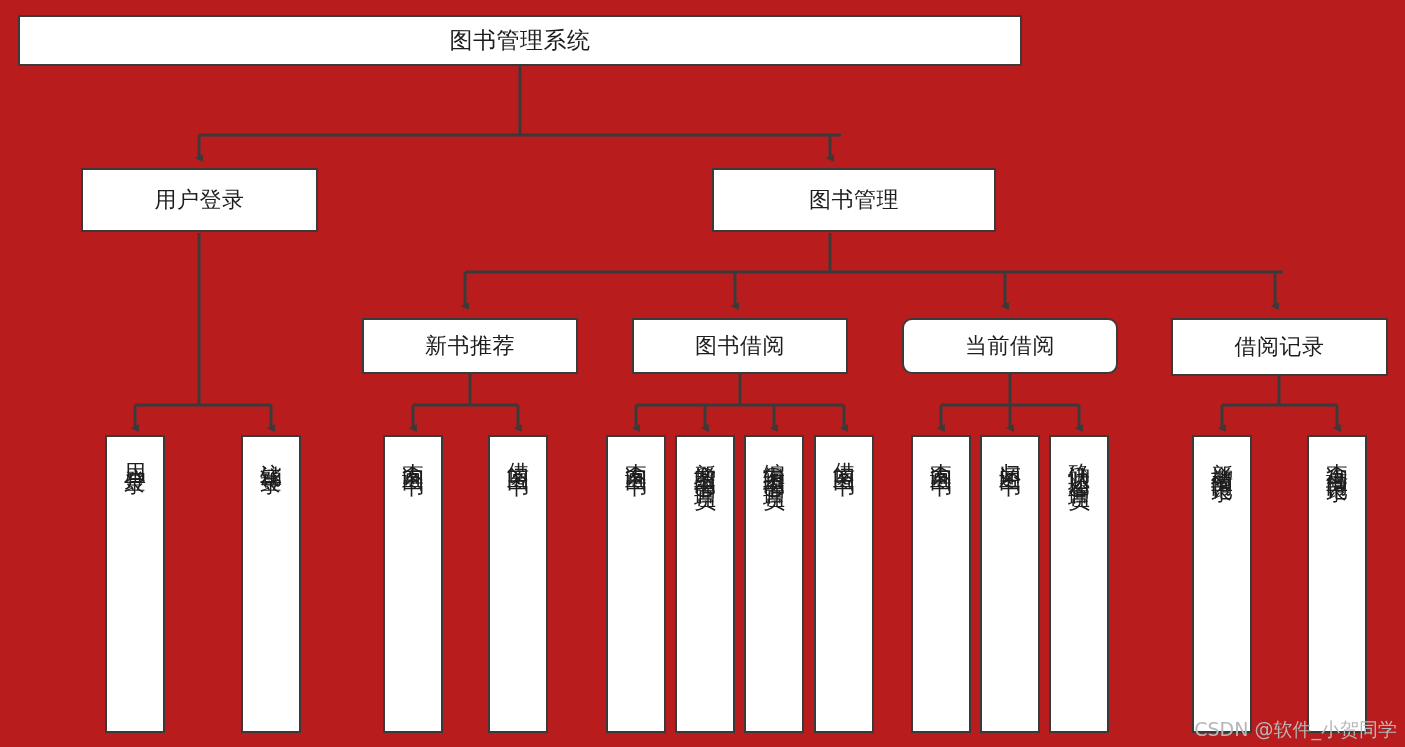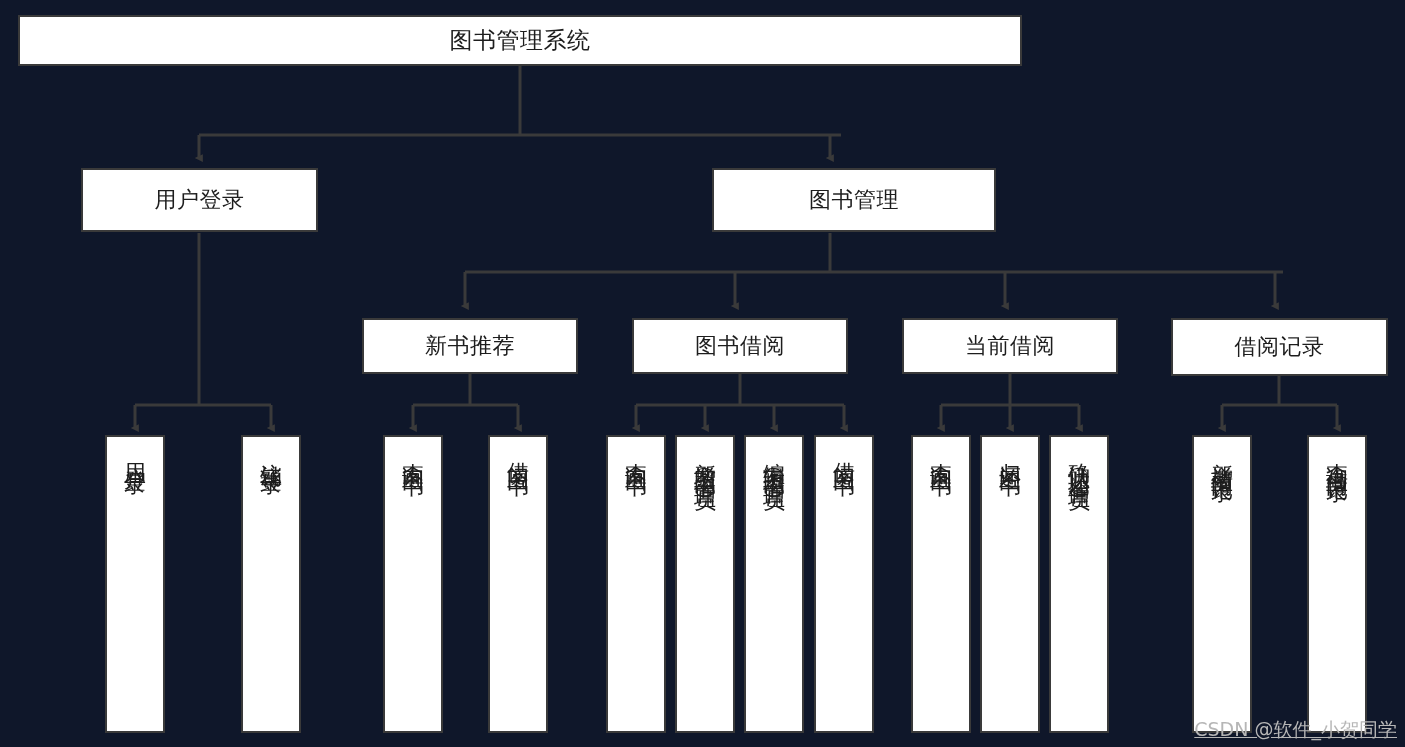--- a/index.html
+++ b/index.html
@@ -8,21 +8,21 @@
     padding: 0;
     background: #ffffff;
   }
   body {
     font-family: "DejaVu Sans", "Liberation Sans", sans-serif;
   }
   #diagram-root {
     position: relative;
     width: 1405px;
     height: 747px;
-    background: #0f172a;
+    background: #b91c1c;
     overflow: hidden;
   }
   #connector-layer {
     position: absolute;
     left: 0;
     top: 0;
     width: 1405px;
     height: 747px;
     pointer-events: none;
   }
@@ -63,21 +63,20 @@
   }
   .watermark {
     position: absolute;
     right: 8px;
     bottom: 4px;
     font-size: 19px;
     color: #b6b6b6;
     z-index: 5;
     white-space: nowrap;
     user-select: none;
-    text-decoration: underline;
   }
 </style>
 </head>
 <body>
 
 <div id="diagram-root">
 
   <svg id="connector-layer" viewBox="0 0 1405 747" width="1405" height="747" xmlns="http://www.w3.org/2000/svg">
     <defs>
       <marker id="arrowhead" markerWidth="9" markerHeight="9" refX="4.2" refY="4.3" orient="auto" markerUnits="userSpaceOnUse">
@@ -138,21 +137,21 @@
   <div class="node horizontal" style="left:712px; top:168px; width:284px; height:64px;">
     <span class="node-label">图书管理</span>
   </div>
 
   <div class="node horizontal" style="left:362px; top:318px; width:216px; height:56px;">
     <span class="node-label">新书推荐</span>
   </div>
   <div class="node horizontal" style="left:632px; top:318px; width:216px; height:56px;">
     <span class="node-label">图书借阅</span>
   </div>
-  <div class="node horizontal" style="left:902px; top:318px; width:216px; height:56px;">
+  <div class="node horizontal" style="left:902px; top:318px; width:216px; height:56px;border-radius:10px;">
     <span class="node-label">当前借阅</span>
   </div>
   <div class="node horizontal" style="left:1171px; top:318px; width:217px; height:58px;">
     <span class="node-label">借阅记录</span>
   </div>
 
   <div class="node vertical" style="left:105px; top:435px; width:60px; height:298px;">
     <span class="node-label">用户登录</span>
   </div>
   <div class="node vertical" style="left:241px; top:435px; width:60px; height:298px;">

